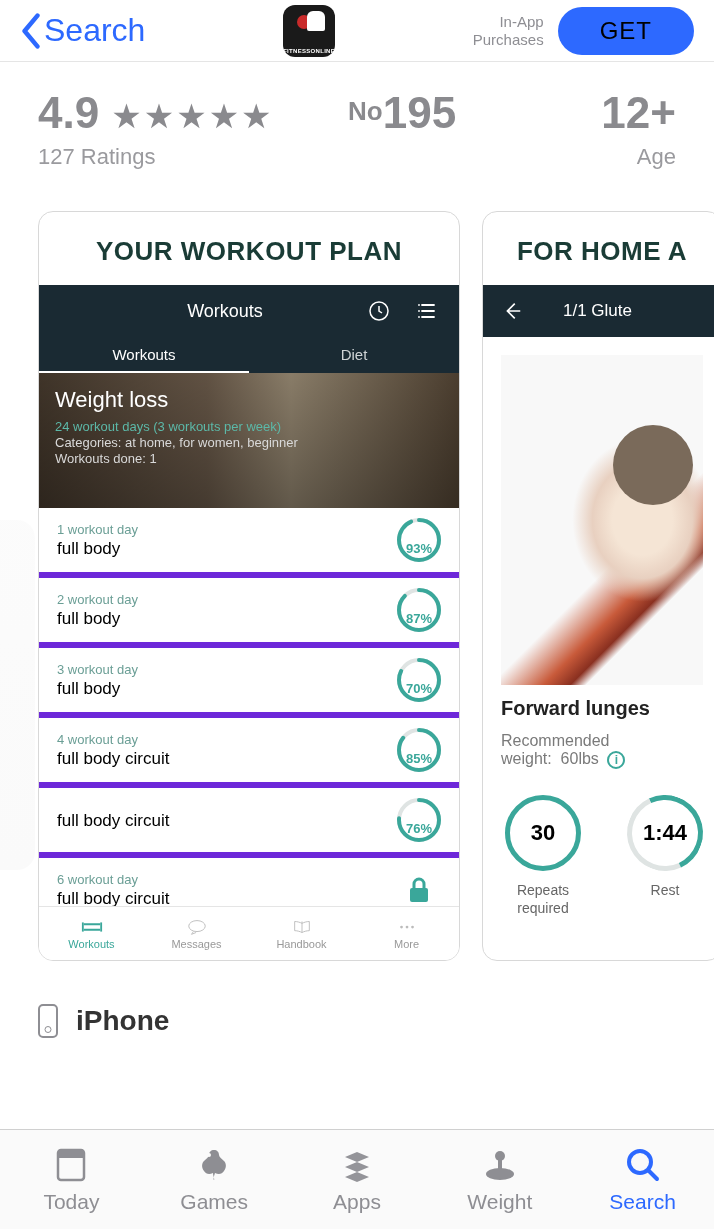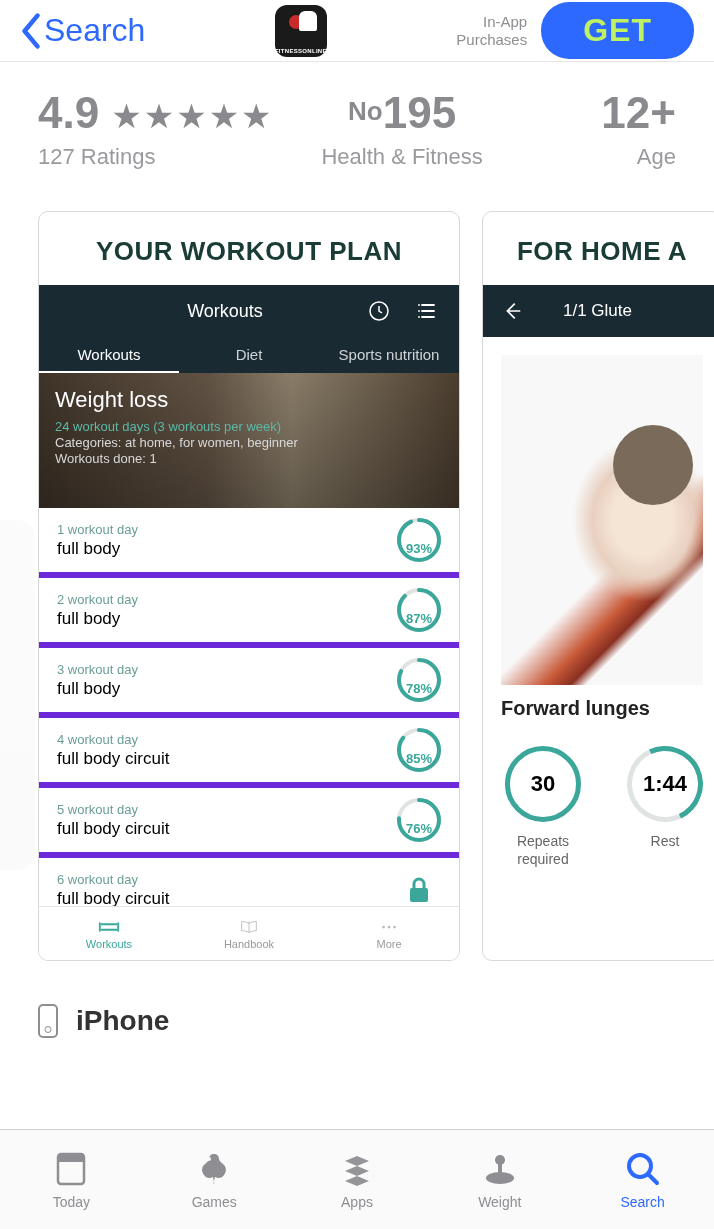--- a/index.html
+++ b/index.html
@@ -5,36 +5,36 @@
 *{margin:0;padding:0;box-sizing:border-box;font-family:-apple-system,BlinkMacSystemFont,"Helvetica Neue",sans-serif}
 body{width:714px;height:1229px;background:#fff;position:relative;overflow:hidden}
 .topbar{display:flex;align-items:center;padding:8px 20px;height:62px;border-bottom:1px solid #e5e5e5}
 .back{display:flex;align-items:center;color:#2d69ff;font-size:32px;cursor:pointer;gap:2px}
 .back svg{width:22px;height:36px}
 .app-icon{width:52px;height:52px;border-radius:12px;background:#1a1a1a;margin-left:auto;display:flex;align-items:center;justify-content:center;position:relative}
 .app-icon::before{content:"";position:absolute;top:10px;left:14px;width:14px;height:14px;background:#c92a2a;border-radius:50%}
 .app-icon::after{content:"";position:absolute;top:6px;right:10px;width:18px;height:20px;background:#fff;border-radius:6px 6px 2px 2px}
 .app-icon-label{position:absolute;bottom:3px;font-size:6px;color:#fff;font-weight:700;letter-spacing:.3px}
 .iap{font-size:15px;color:#8e8e93;line-height:1.2;text-align:right;margin-left:auto;margin-right:14px}
-.get-btn{background:#2d69ff;color:#bef264;font-size:32px;font-weight:700;padding:10px 42px;border:none;border-radius:28px;cursor:pointer;letter-spacing:1px}
+.get-btn{background:#2d69ff;color:#000000;font-size:24px;font-weight:400;padding:10px 42px;border:none;border-radius:28px;cursor:pointer;letter-spacing:1px}
 .stats{display:flex;padding:26px 38px 24px;gap:12px}
 .stat{display:flex;flex-direction:column;align-items:flex-start}
 .stat-1{flex:1.3}
 .stat-2{flex:1.3;align-items:center}
 .stat-3{flex:.8;align-items:flex-end}
 .rating-row{display:flex;align-items:baseline;gap:12px}
 .big-num{font-size:44px;font-weight:600;color:#8a8a8e}
 .stars{display:flex;gap:2px}
 .star{font-size:34px;color:#8a8a8e;line-height:1}
 .no-row{font-size:44px;font-weight:600;color:#8a8a8e}
 .no-row sup{font-size:26px;vertical-align:8px;font-weight:600}
 .age{font-size:44px;font-weight:600;color:#8a8a8e}
 .sub{font-size:22px;color:#9a9a9e;margin-top:6px}
 .carousel{position:absolute;top:211px;left:0;right:0;height:750px;display:flex;gap:22px;padding-left:38px;overflow:hidden}
-.card{width:422px;height:750px;border:1px solid #d8d8d8;border-radius:10px;overflow:hidden;flex-shrink:0;background:#fff;display:flex;flex-direction:column}
+.card{width:422px;height:750px;border:1px solid #d8d8d8;border-radius:15px;overflow:hidden;flex-shrink:0;background:#fff;display:flex;flex-direction:column}
 .card-title{text-align:center;padding:24px 0 18px;font-size:26px;font-weight:800;color:#1a3c36;letter-spacing:.5px}
 .app-header{background:#1a2a33;height:52px;display:flex;align-items:center;justify-content:space-between;padding:0 20px;color:#fff}
 .app-header-title{font-size:18px;font-weight:500}
 .app-header-icons{display:flex;gap:24px;align-items:center}
 .app-header-icons svg{width:24px;height:24px;stroke:#fff;fill:none}
 .app-tabs{background:#1a2a33;display:flex;height:36px}
 .app-tab{flex:1;color:#cfd4d6;font-size:15px;display:flex;align-items:center;justify-content:center;border-bottom:2px solid transparent}
 .app-tab.active{color:#fff;border-bottom-color:#fff;font-weight:500}
 .hero{height:135px;background:linear-gradient(rgba(0,0,0,.3),rgba(0,0,0,.5)),linear-gradient(90deg,#5a4a3a,#8a7560 40%,#c4b295 60%,#6b5843);position:relative;padding:14px 16px;color:#fff}
 .hero h3{font-size:22px;font-weight:400;margin-bottom:6px}
@@ -66,21 +66,21 @@
 .metric{display:flex;flex-direction:column;align-items:center}
 .big-ring{width:76px;height:76px;border:5px solid #3aa79a;border-radius:50%;display:flex;align-items:center;justify-content:center;font-size:22px;font-weight:700}
 .big-ring.partial{border-color:#dfe4e3;border-top-color:#3aa79a;border-right-color:#3aa79a;transform:rotate(20deg)}
 .big-ring.partial span{transform:rotate(-20deg)}
 .metric-label{font-size:14px;color:#666;margin-top:10px;text-align:center;line-height:1.3}
 .device{position:absolute;top:1004px;left:38px;display:flex;align-items:center;gap:18px}
 .device-icon{width:20px;height:34px;border:2.5px solid #8e8e93;border-radius:5px;position:relative}
 .device-icon::after{content:"";position:absolute;bottom:3px;left:50%;transform:translateX(-50%);width:5px;height:5px;border:1.5px solid #8e8e93;border-radius:50%}
 .device-label{font-size:28px;font-weight:600;color:#333}
 .tabbar{position:absolute;bottom:0;left:0;right:0;height:100px;border-top:1px solid #d0d0d0;background:#fafafa;display:flex}
-.tab{flex:1;display:flex;flex-direction:column;align-items:center;justify-content:center;gap:6px;font-size:14px;color:#8e8e93;cursor:pointer}
+.tab{flex:1;display:flex;flex-direction:column;align-items:center;justify-content:center;gap:6px;font-size:21px;color:#8e8e93;cursor:pointer}
 .tab.active{color:#2d69ff}
 .tab svg{width:38px;height:38px}
 .faint-bg{position:absolute;left:-20px;top:520px;width:55px;height:350px;background:linear-gradient(#f8f8f8,#f5f5f5);opacity:.5;border-radius:0 18px 18px 0}
 </style>
 </head>
 <body>
 
 <div class="topbar">
   <div class="back">
     <svg viewBox="0 0 16 28">
@@ -107,21 +107,20 @@
           <span class="star">★</span>
           <span class="star">★</span>
           <span class="star">★</span>
           <span class="star">★</span>
       </span>
     </div>
     <div class="sub">127 Ratings</div>
   </div>
   <div class="stat stat-2">
     <div class="no-row"><sup>No</sup><span>195</span></div>
-    <div class="sub">Health &amp; Fitness</div>
   </div>
   <div class="stat stat-3">
     <div class="age">12+</div>
     <div class="sub">Age</div>
   </div>
 </div>
 
 <div class="faint-bg"></div>
 
 <div class="carousel">
@@ -137,21 +136,20 @@
             <path d="M12 7v5l3 2" stroke-width="1.5"></path>
           </svg>
         <svg viewBox="0 0 24 24">
             <path d="M7 6h12M7 12h12M7 18h12M4 6h0M4 12h0M4 18h0" stroke-width="1.8" stroke-linecap="round"></path>
           </svg>
       </span>
     </div>
     <div class="app-tabs">
       <div class="app-tab active">Workouts</div>
       <div class="app-tab">Diet</div>
-      <div class="app-tab">Sports nutrition</div>
     </div>
     <div class="hero">
       <h3>Weight loss</h3>
       <div class="hero-sub1">24 workout days (3 workouts per week)</div>
       <div class="hero-sub2">Categories: at home, for women, beginner</div>
       <div class="hero-sub2">Workouts done: 1</div>
     </div>
     <div class="list" id="workout-list">
         <div class="item">
           <div class="item-text">
@@ -174,35 +172,34 @@
             </svg><div class="ring-text">87%</div></div>
         </div>
         <div class="item">
           <div class="item-text">
             <div class="item-label">3 workout day</div>
             <div class="item-name">full body</div>
           </div>
           <div class="ring"><svg viewBox="0 0 44 44">
               <circle cx="22" cy="22" r="20" stroke="#dfe4e3" stroke-width="4" fill="none"></circle>
               <circle cx="22" cy="22" r="20" stroke="#3aa79a" stroke-width="4" fill="none" stroke-dasharray="125.6" stroke-dashoffset="22.608000000000004" stroke-linecap="round"></circle>
-            </svg><div class="ring-text">78%</div></div>
+            </svg><div class="ring-text">70%</div></div>
         </div>
         <div class="item">
           <div class="item-text">
             <div class="item-label">4 workout day</div>
             <div class="item-name">full body circuit</div>
           </div>
           <div class="ring"><svg viewBox="0 0 44 44">
               <circle cx="22" cy="22" r="20" stroke="#dfe4e3" stroke-width="4" fill="none"></circle>
               <circle cx="22" cy="22" r="20" stroke="#3aa79a" stroke-width="4" fill="none" stroke-dasharray="125.6" stroke-dashoffset="18.840000000000003" stroke-linecap="round"></circle>
             </svg><div class="ring-text">85%</div></div>
         </div>
         <div class="item">
           <div class="item-text">
-            <div class="item-label">5 workout day</div>
             <div class="item-name">full body circuit</div>
           </div>
           <div class="ring"><svg viewBox="0 0 44 44">
               <circle cx="22" cy="22" r="20" stroke="#dfe4e3" stroke-width="4" fill="none"></circle>
               <circle cx="22" cy="22" r="20" stroke="#3aa79a" stroke-width="4" fill="none" stroke-dasharray="125.6" stroke-dashoffset="30.144" stroke-linecap="round"></circle>
             </svg><div class="ring-text">76%</div></div>
         </div>
         <div class="item">
           <div class="item-text">
             <div class="item-label">6 workout day</div>
@@ -217,20 +214,27 @@
         </div>
       </div>
     <div class="bottom-nav">
       <div class="bn-item active">
         <svg viewBox="0 0 24 18">
             <path d="M3 6h18M3 12h18" stroke="#3aa79a" stroke-width="2"></path>
             <rect x="1" y="4" width="2" height="10" fill="#3aa79a"></rect>
             <rect x="21" y="4" width="2" height="10" fill="#3aa79a"></rect>
           </svg>
         <span>Workouts</span>
+      </div>
+      <div class="bn-item">
+        <svg viewBox="0 0 24 18">
+            <ellipse cx="12" cy="8" rx="9" ry="6" stroke="#bbb" fill="none"></ellipse>
+            <path d="M8 14l-2 3 5-2" stroke="#bbb" fill="none"></path>
+          </svg>
+        <span>Messages</span>
       </div>
       <div class="bn-item">
         <svg viewBox="0 0 24 18">
             <path d="M12 3v12M4 3c3 0 6 1 8 2 2-1 5-2 8-2v10c-3 0-6 1-8 2-2-1-5-2-8-2z" stroke="#bbb" fill="none"></path>
           </svg>
         <span>Handbook</span>
       </div>
       <div class="bn-item">
         <svg viewBox="0 0 24 18">
             <circle cx="6" cy="9" r="1.5" fill="#bbb"></circle>
@@ -246,20 +250,21 @@
     <div class="card-title">FOR HOME A</div>
     <div class="card2-header">
       <svg viewBox="0 0 24 24">
           <path d="M15 4l-8 8 8 8M7 12h14" stroke-width="1.8"></path>
         </svg>
       <span class="card2-title">1/1 Glute</span>
     </div>
     <div class="card2-body">
       <div class="anatomy"></div>
       <div class="exercise-name">Forward lunges</div>
+      <div class="exercise-rec"><span>Recommended weight:</span>&nbsp;&nbsp;<span>60lbs</span> <span class="rec-info">i</span></div>
       <div class="metrics">
         <div class="metric">
           <div class="big-ring">
               <span>30</span>
             </div>
           <div class="metric-label"><span>Repeats</span><br><span>required</span></div>
         </div>
         <div class="metric">
           <div class="big-ring partial">
               <span>1:44</span>

